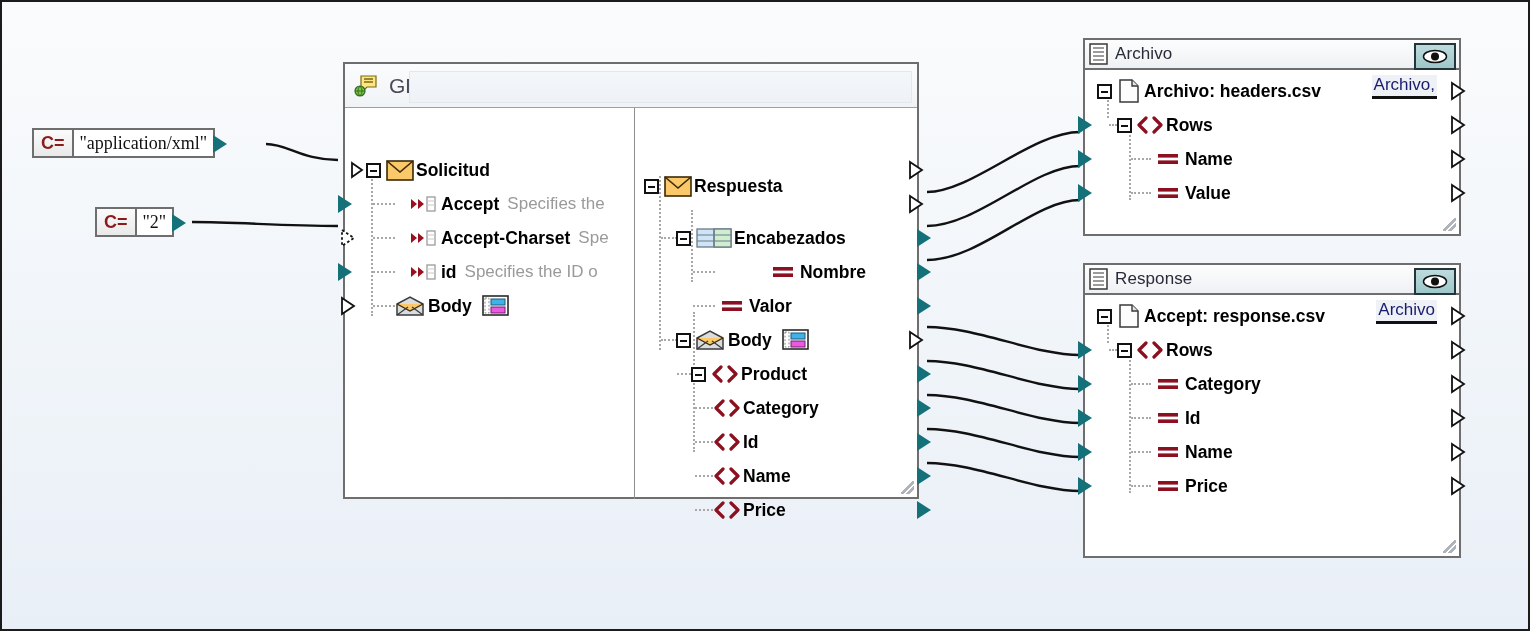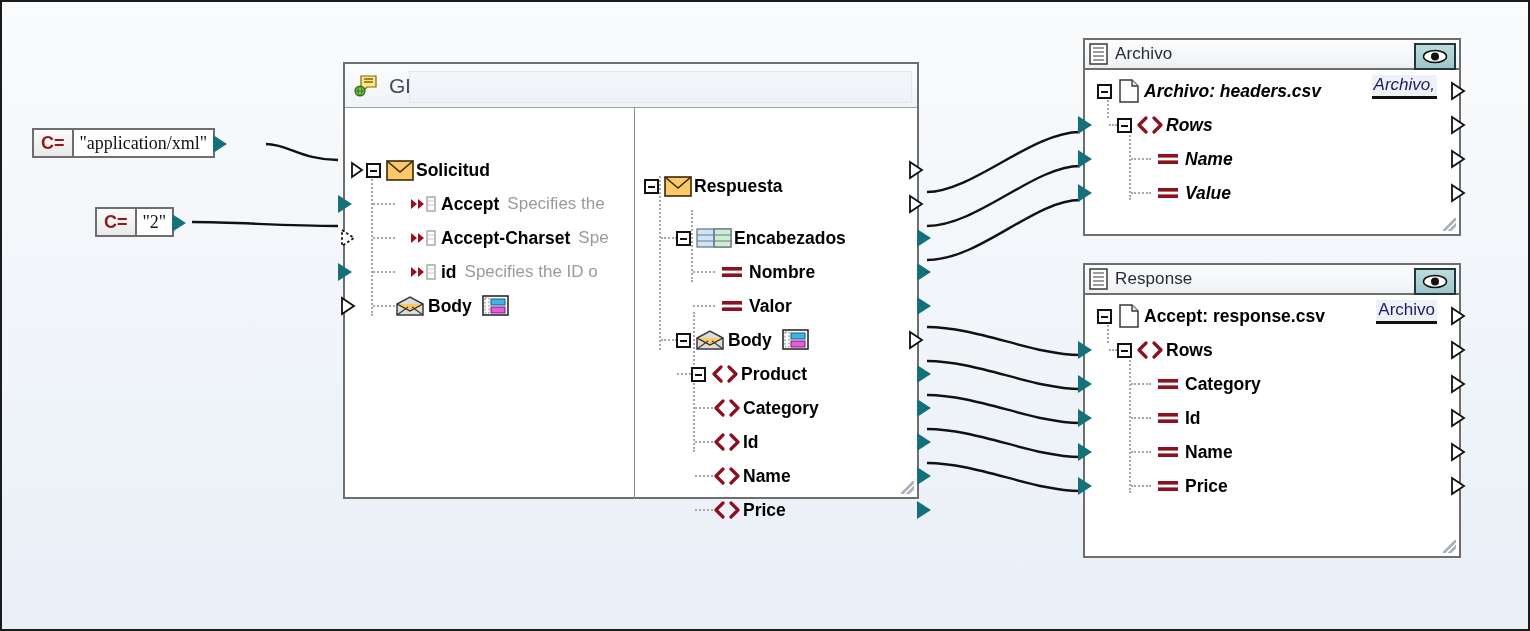--- a/index.html
+++ b/index.html
@@ -334,21 +334,21 @@
             <svg width="36" height="20" viewBox="0 0 36 20">
               <rect x="1" y="1" width="34" height="18" fill="#cfe4f7" stroke="#6a7a88" stroke-width="1.3"></rect>
               <rect x="18" y="1" width="17" height="18" fill="#cfeecf" stroke="#6a7a88" stroke-width="1.3"></rect>
               <path d="M1 7 h34 M1 13 h34 M18 1 v18" stroke="#6a7a88" stroke-width="1.2"></path>
             </svg>
           </span>
           <span class="lbl">Encabezados</span>
         </div>
         <div class="tri tri-filled" style="right:-14px;top:121px;"></div>
 
-        <div class="row" style="position:absolute;left:0;top:147px;width:100%;overflow:hidden;">
+        <div class="row" style="position:absolute;left:0;top:147px;width:100%;overflow:hidden;justify-content:center;">
           <div class="guide-h" style="left:58px;top:16px;width:22px;"></div>
           <span style="width:86px;"></span>
           <span class="ico">
             <svg width="22" height="16" viewBox="0 0 22 16">
               <rect x="1" y="3" width="20" height="3.6" fill="#8b1020"></rect>
               <rect x="1" y="9.4" width="20" height="3.6" fill="#8b1020"></rect>
             </svg>
           </span>
           <span class="lbl" style="margin-left:6px;">Nombre</span>
         </div>
@@ -473,21 +473,21 @@
         </svg>
       </span>
       <span class="tname">Archivo</span>
       <div class="eye">
         <svg width="26" height="15" viewBox="0 0 26 15">
           <ellipse cx="13" cy="7.5" rx="11.5" ry="6" fill="#fff" stroke="#111" stroke-width="1.5"></ellipse>
           <circle cx="13" cy="7.5" r="4" fill="#111"></circle>
         </svg>
       </div>
     </div>
-    <div class="comp-body" style="height:162px;font-style:italic;">
+    <div class="comp-body" style="height:162px;">
       <div class="guide" style="left:22px;top:26px;height:22px;"></div>
       <div class="guide" style="left:44px;top:58px;height:72px;"></div>
 
       <div class="row" style="position:absolute;left:0;top:4px;width:100%;overflow:hidden;">
         <span style="width:12px;"></span>
         <span class="exp"></span>
         <span class="ico" style="margin-left:6px;">
           <svg width="22" height="24" viewBox="0 0 22 24">
             <path d="M2 1 h12 l6 6 v16 h-18 z" fill="#fdfdfd" stroke="#3a3a3a" stroke-width="1.5"></path>
             <path d="M14 1 v6 h6" fill="#e6e6e6" stroke="#3a3a3a" stroke-width="1.4"></path>

